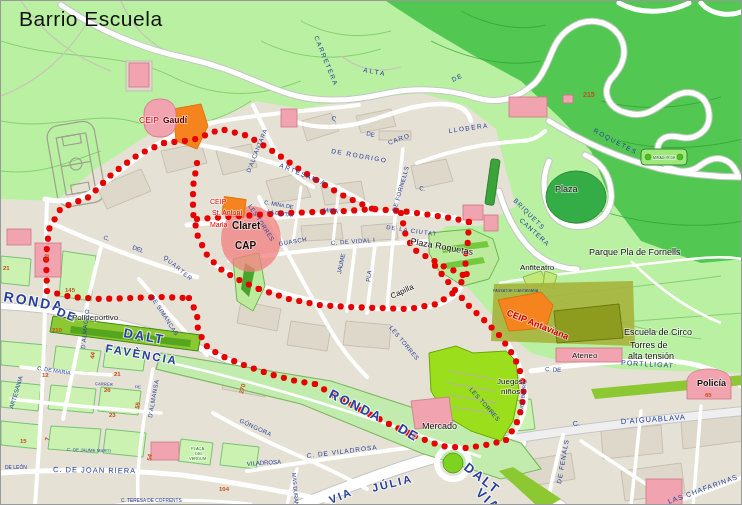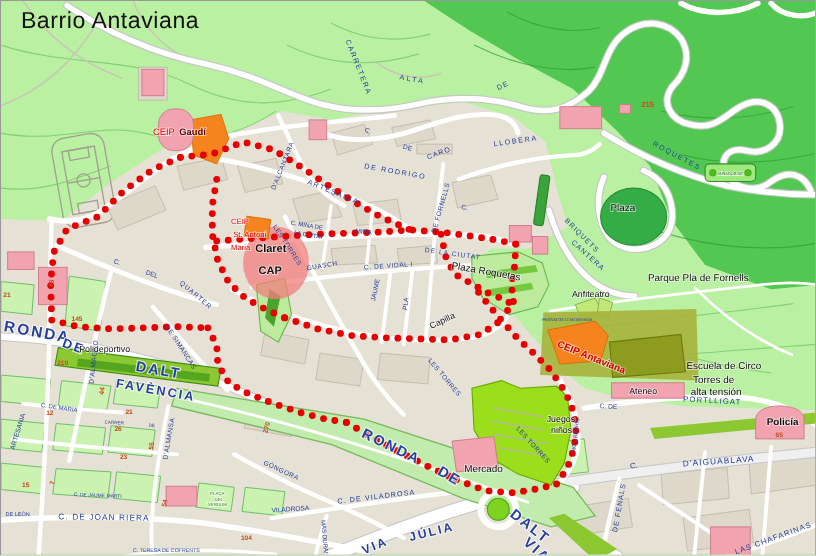--- a/index.html
+++ b/index.html
@@ -12,21 +12,21 @@
   .street{fill:var(--blueLabel,#27409b);}
   .street.halo,.major{paint-order:stroke;stroke:rgba(255,255,255,.75);stroke-width:2px;}
   .major{fill:var(--blueLabel,#27409b);font-weight:bold;letter-spacing:2px;}
   .num{fill:var(--numColor,#c44b1e);font-weight:bold;}
   .poi{paint-order:stroke;stroke:rgba(255,255,255,.55);stroke-width:1.6px;}
 </style>
 </head>
 <body>
 
 <div class="map-wrap">
-  <div class="map-title">Barrio Antaviana</div>
+  <div class="map-title">Barrio Escuela</div>
 
   <svg id="map-svg" width="742" height="505" viewBox="0 0 742 505">
 
     <rect x="0" y="0" width="742" height="505" fill="var(--parkLight)"></rect>
     <polygon fill="var(--parkDark)" points="385,0 742,0 742,258 700,262 640,240 610,200 590,150 560,118 520,80 470,53 428,28 400,10"></polygon>
 
     <polygon fill="var(--urban)" points="0,505 0,198 55,200 95,168 150,132 215,118 255,100 300,108 345,100 420,92 465,105 495,128 505,170 515,205 480,225 445,225 430,240 445,265 470,290 505,330 530,352 560,360 620,368 742,372 742,505"></polygon>
 
     <g fill="none" stroke="var(--contour)" stroke-width="1">
       <path d="M0,40 C60,60 120,50 170,75 C220,100 260,95 300,80"></path>

